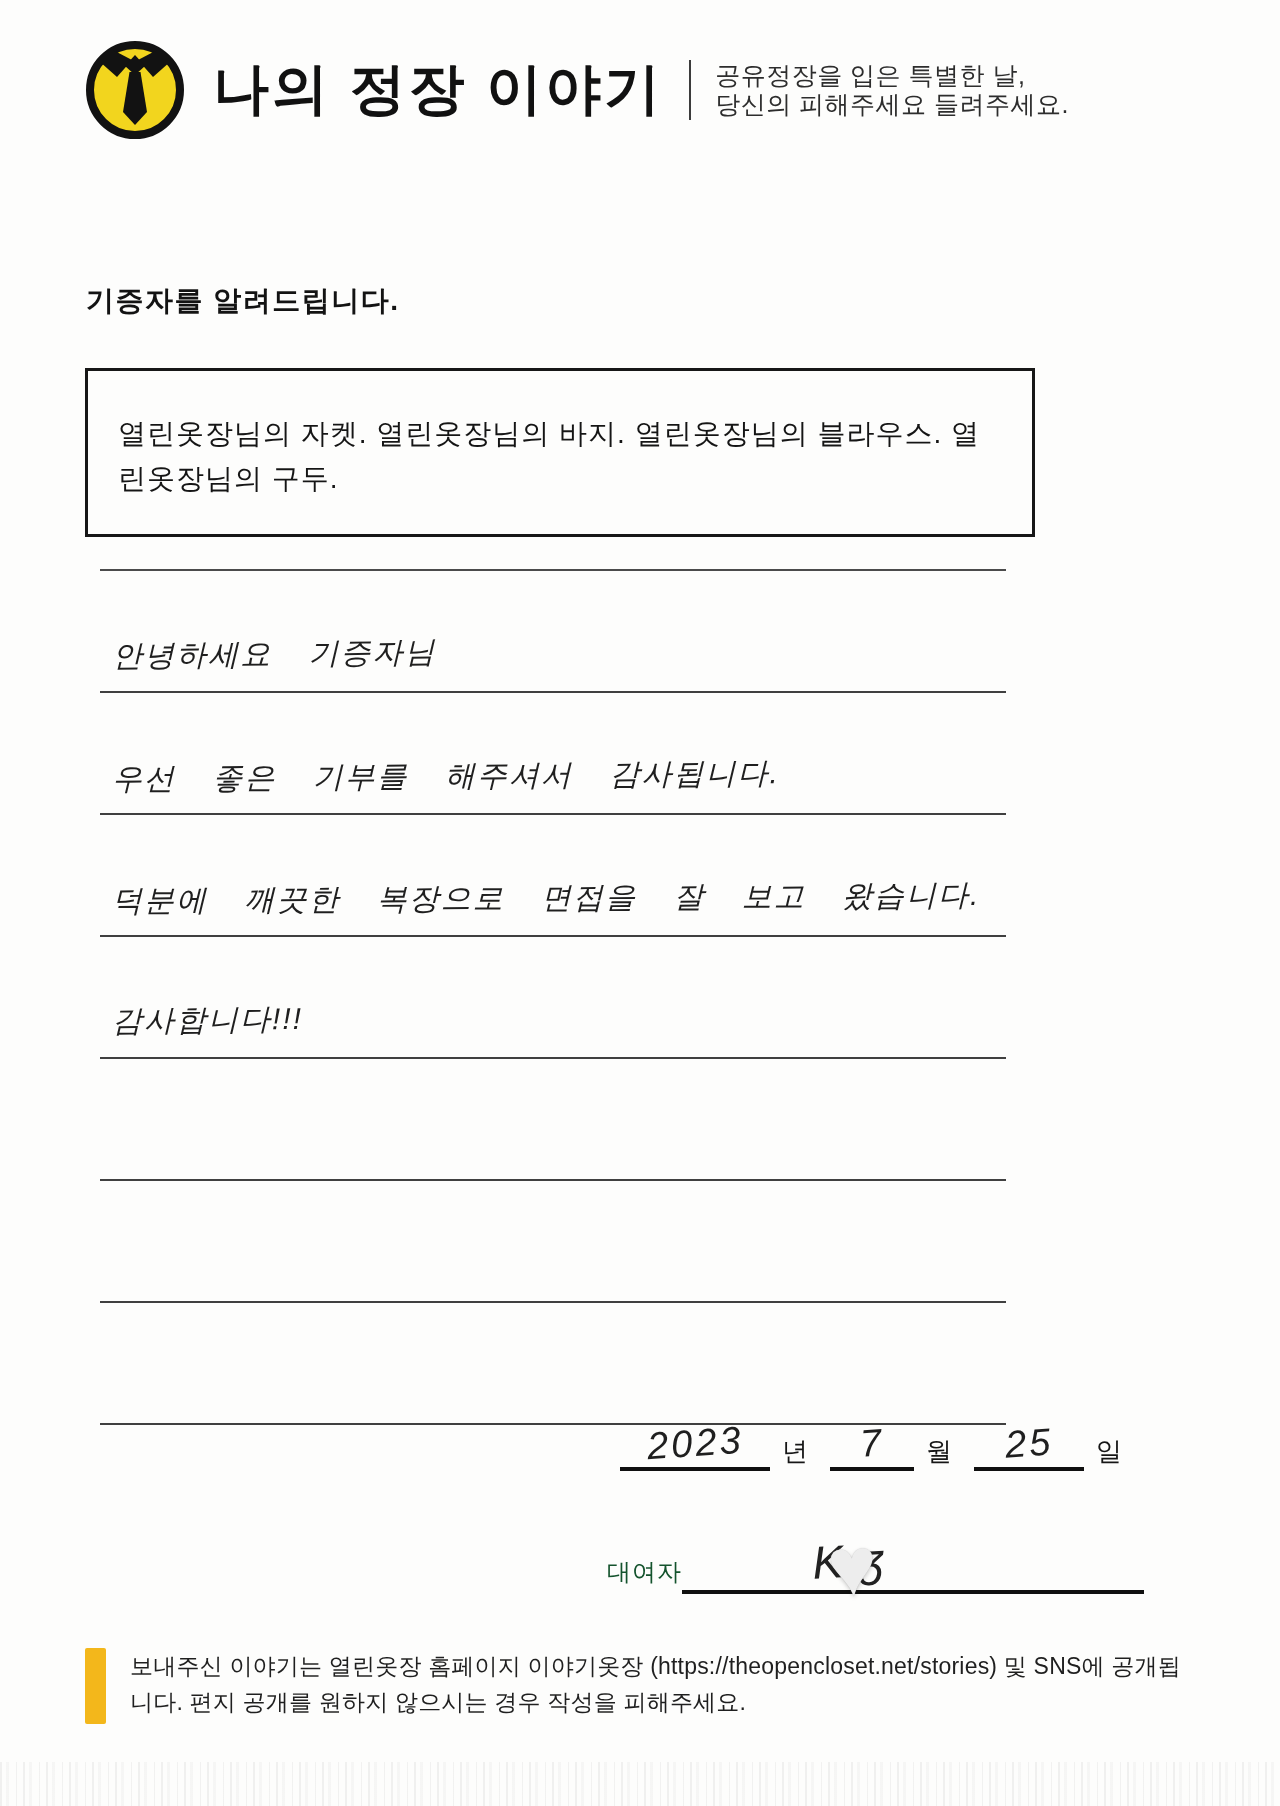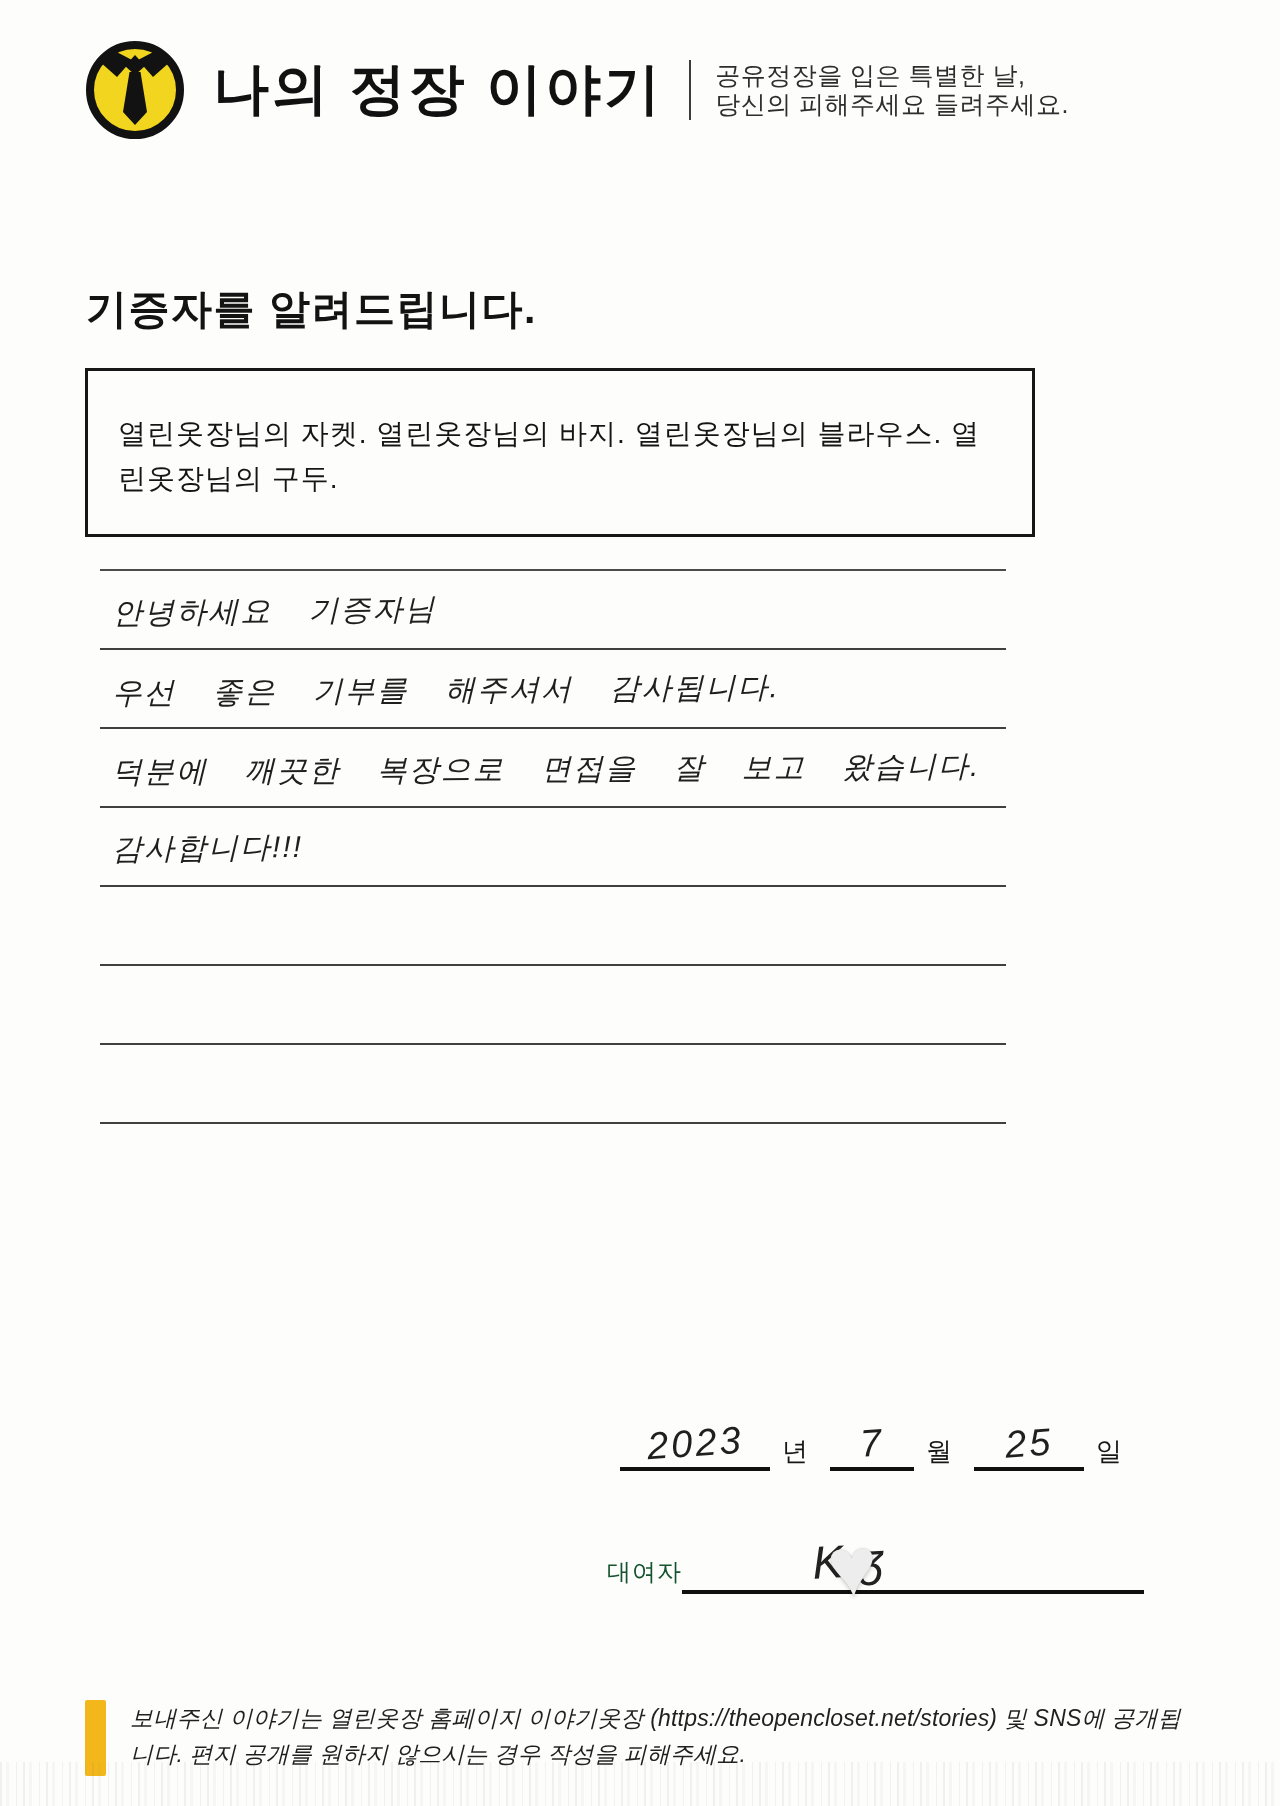--- a/index.html
+++ b/index.html
@@ -44,21 +44,21 @@
     line-height: 29px;
     color: #2d2d2d;
     letter-spacing: 0.5px;
     white-space: nowrap;
   }
 
   
   .section-heading {
     position: absolute;
     left: 86px; top: 282px;
-    font-size: 41px;
+    font-size: 28px;
     font-weight: bold;
     letter-spacing: 1.5px;
     color: #131313;
   }
   .donor-box {
     position: absolute;
     left: 85px; top: 368px;
     width: 950px; height: 169px;
     border: 3px solid #171717;
     padding: 40px 40px 0 30px;
@@ -69,21 +69,21 @@
   }
 
   
   .letter {
     position: absolute;
     left: 100px; top: 569px;
     width: 906px;
     border-top: 2px solid #4b4b4b;
   }
   .letter-row {
-    height: 79px;
+    height: 122px;
     border-bottom: 2px solid #404040;
     display: flex;
     align-items: flex-end;
     padding: 0 0 16px 12px;
   }
   .hand {
     font-style: italic;
     color: #1f1f1f;
     letter-spacing: 2px;
   }
@@ -162,23 +162,22 @@
     text-shadow: 0 2px 4px rgba(0,0,0,0.20), 0 0 1px #cfcfcf;
     margin: 0 -16px;
     position: relative;
     z-index: 2;
     bottom: -12px;
   }
 
   
   .footer {
     position: absolute;
-    left: 85px; top: 1700px;
-    display: flex;
-    font-style: italic;
+    left: 85px; top: 1648px;
+    display: flex;
   }
   .footer-bar {
     width: 21px;
     height: 76px;
     border-radius: 2px;
     margin-right: 24px;
     flex: none;
   }
   .footer-text {
     width: 1072px;

